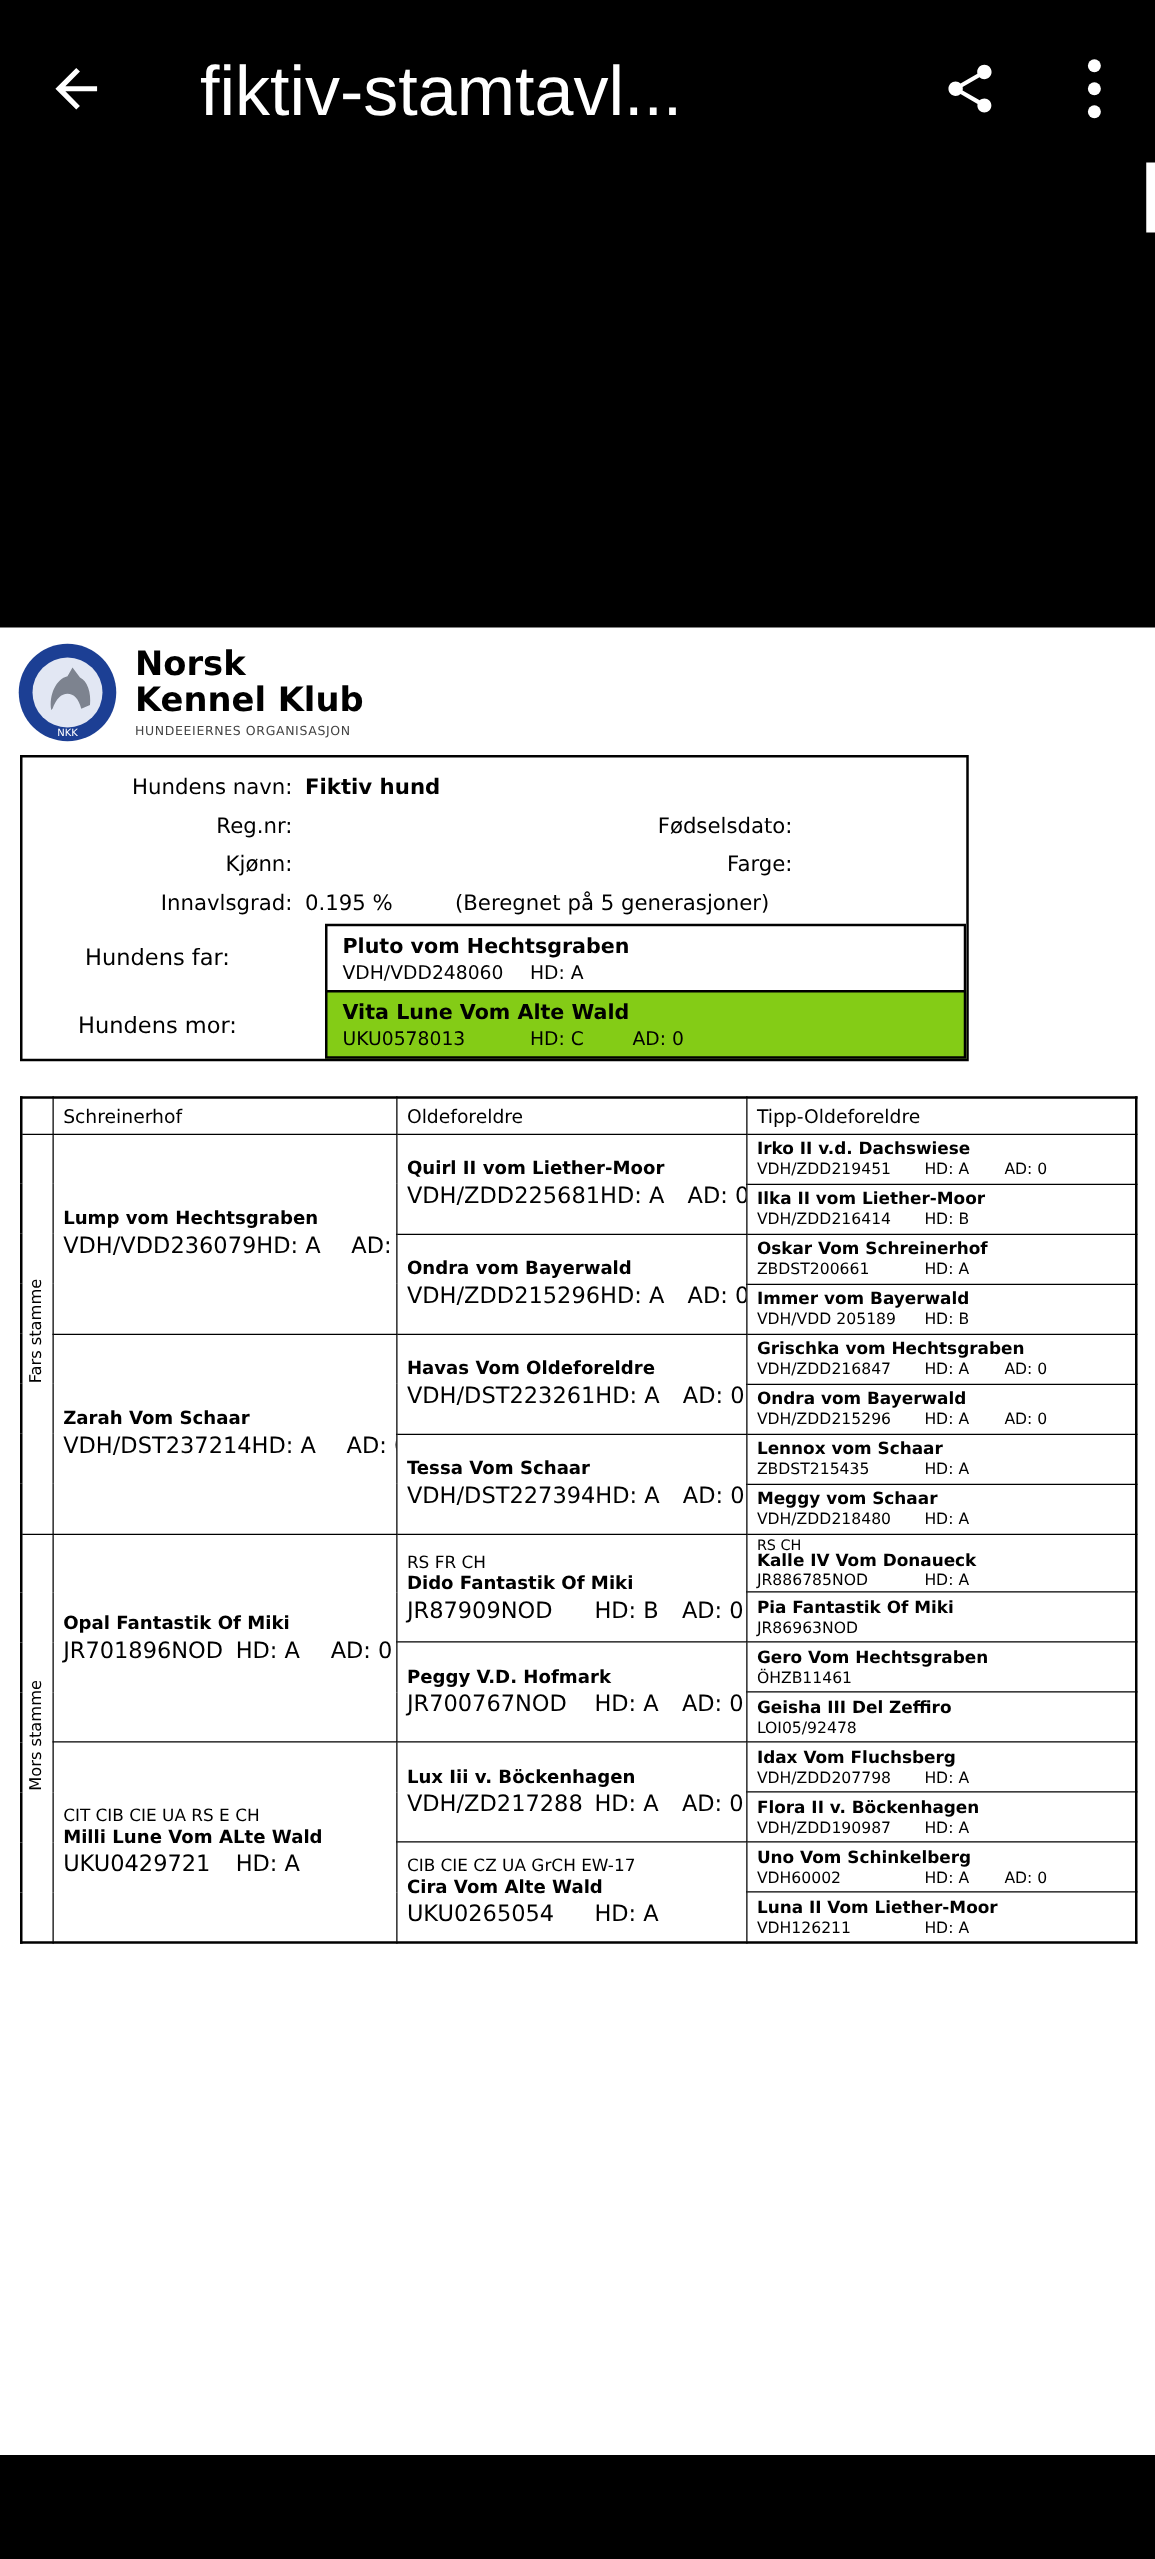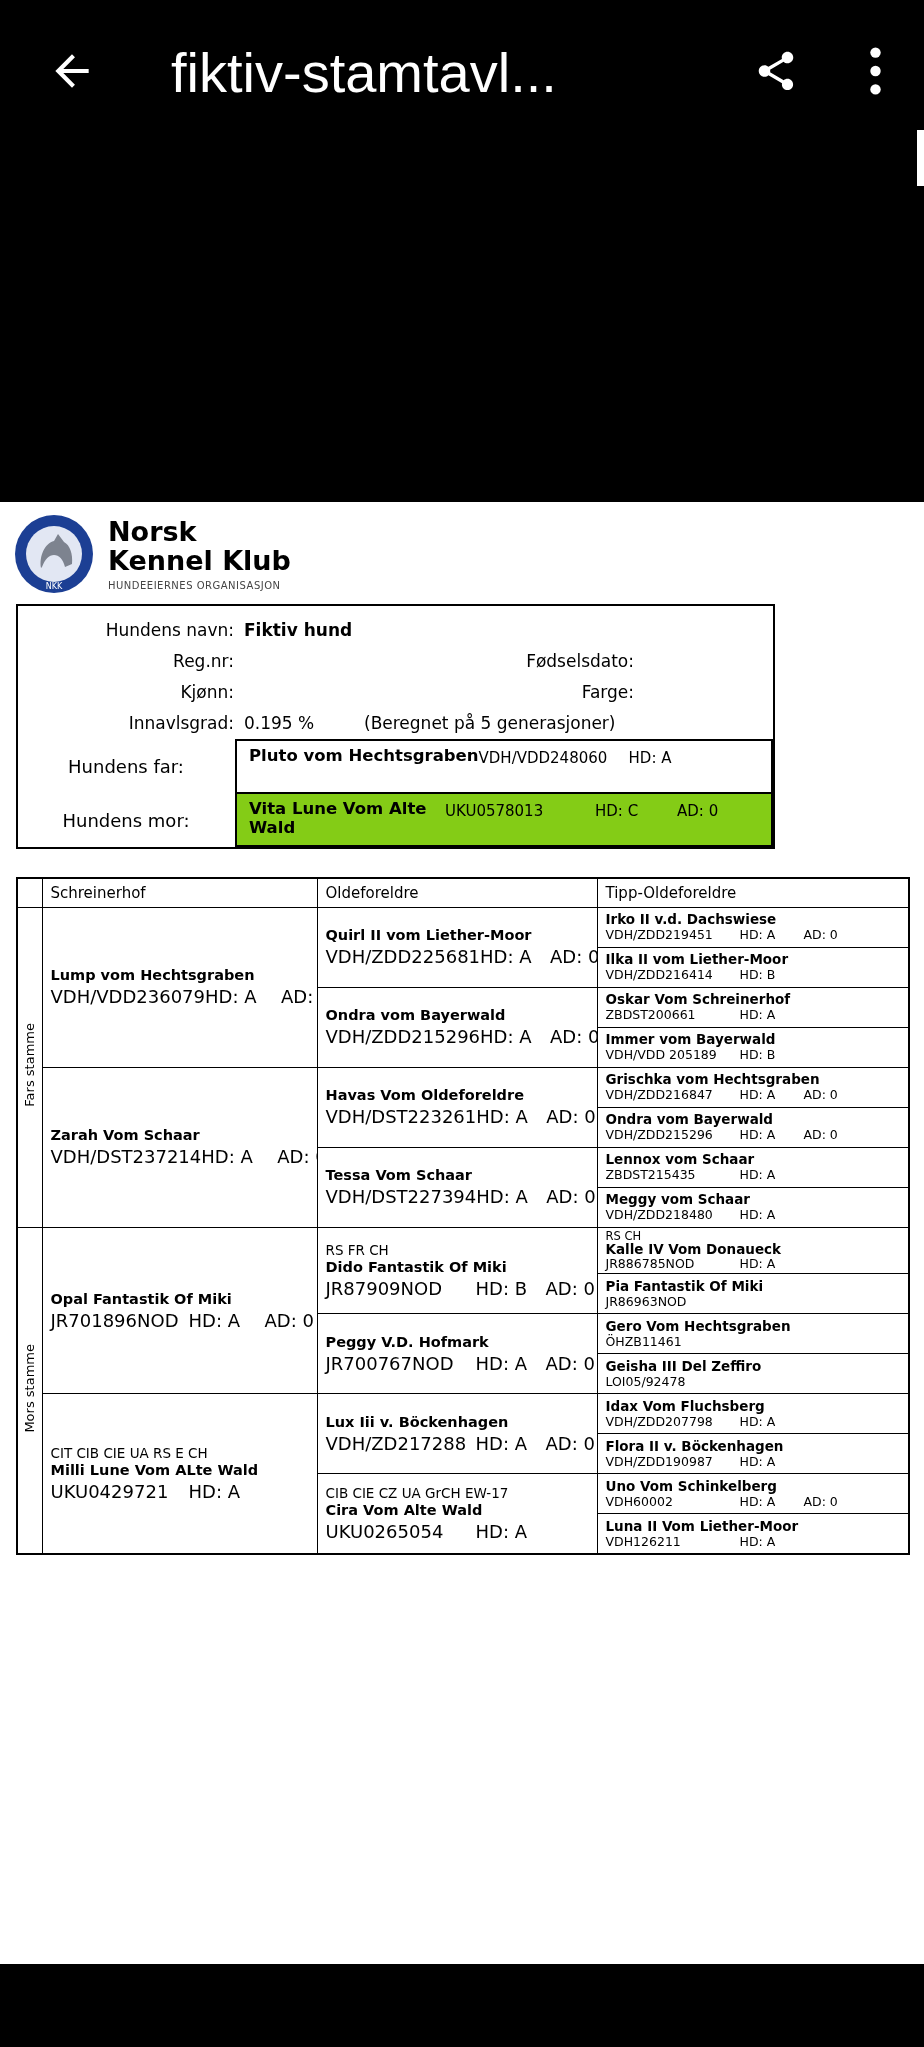--- a/index.html
+++ b/index.html
@@ -1,21 +1,21 @@
 <!DOCTYPE html>
 <html><head>
 <meta charset="utf-8">
 <style>
   *{margin:0;padding:0;box-sizing:border-box}
   html,body{width:924px;height:2047px;background:#000;font-family:"DejaVu Sans",sans-serif;overflow:hidden}
   .screen{position:relative;width:924px;height:2047px;background:#000}
 
   
   .appbar{position:absolute;top:0;left:0;width:924px;height:130px;background:#000;
-          display:flex;align-items:center;padding:14px 42px 0 47px}
+          display:flex;align-items:center;padding:14px 42px 0 36px}
   .iconbtn{background:none;border:none;padding:0;display:flex;align-items:center;justify-content:center;cursor:pointer}
   .appbar .title{flex:1;color:#fff;font-family:"Liberation Sans",sans-serif;font-size:56px;font-weight:400;
                  margin-left:74px;white-space:nowrap;overflow:hidden}
   .share-btn{margin-right:70px}
   .scrollthumb{position:absolute;top:130px;right:0;width:7px;height:56px;background:#fff}
 
   
   .document{position:absolute;top:502px;left:0;width:924px;height:1462px;background:#fff;color:#000}
 
   .logo-row{position:absolute;top:12px;left:14px;display:flex}
@@ -29,22 +29,22 @@
   .irow{height:31px;line-height:31px;font-size:17px;white-space:nowrap}
   .ilabel{display:inline-block;width:216px;text-align:right}
   .ilabel2{display:inline-block;width:148px;text-align:right}
   .ival{display:inline-block;padding-left:10px;vertical-align:top}
   .ival.w{width:252px}
   .ival.iw{width:130px}
   .v-strong{font-weight:bold}
   .inote{font-size:17px}
   .prow{display:flex;align-items:center}
   .prow .plabel{flex:0 0 216px;width:216px;text-align:center;font-size:18px}
-  .pbox{flex:1;margin-left:1px;border:2px solid #000;min-height:55px;padding:5px 12px;
-        display:flex;flex-direction:row;background:#fff}
+  .pbox{flex:1;margin-left:26px;border:2px solid #000;min-height:55px;padding:5px 12px;
+        display:flex;flex-direction:column;justify-content:center;background:#fff}
   .prow + .prow .pbox{margin-top:-2px}
   .pbox.gray{background:#84cc16}
   .pname{font-weight:bold;font-size:16.5px}
   .preg{font-size:15px;margin-top:3px;white-space:nowrap}
   .preg .reg{display:inline-block;min-width:150px}
   .preg .hd{display:inline-block;min-width:82px}
 
   
   .pedtable{position:absolute;top:375px;left:16px;width:892px;border-collapse:collapse;table-layout:fixed;
             background:#fff;border:2px solid #000}

